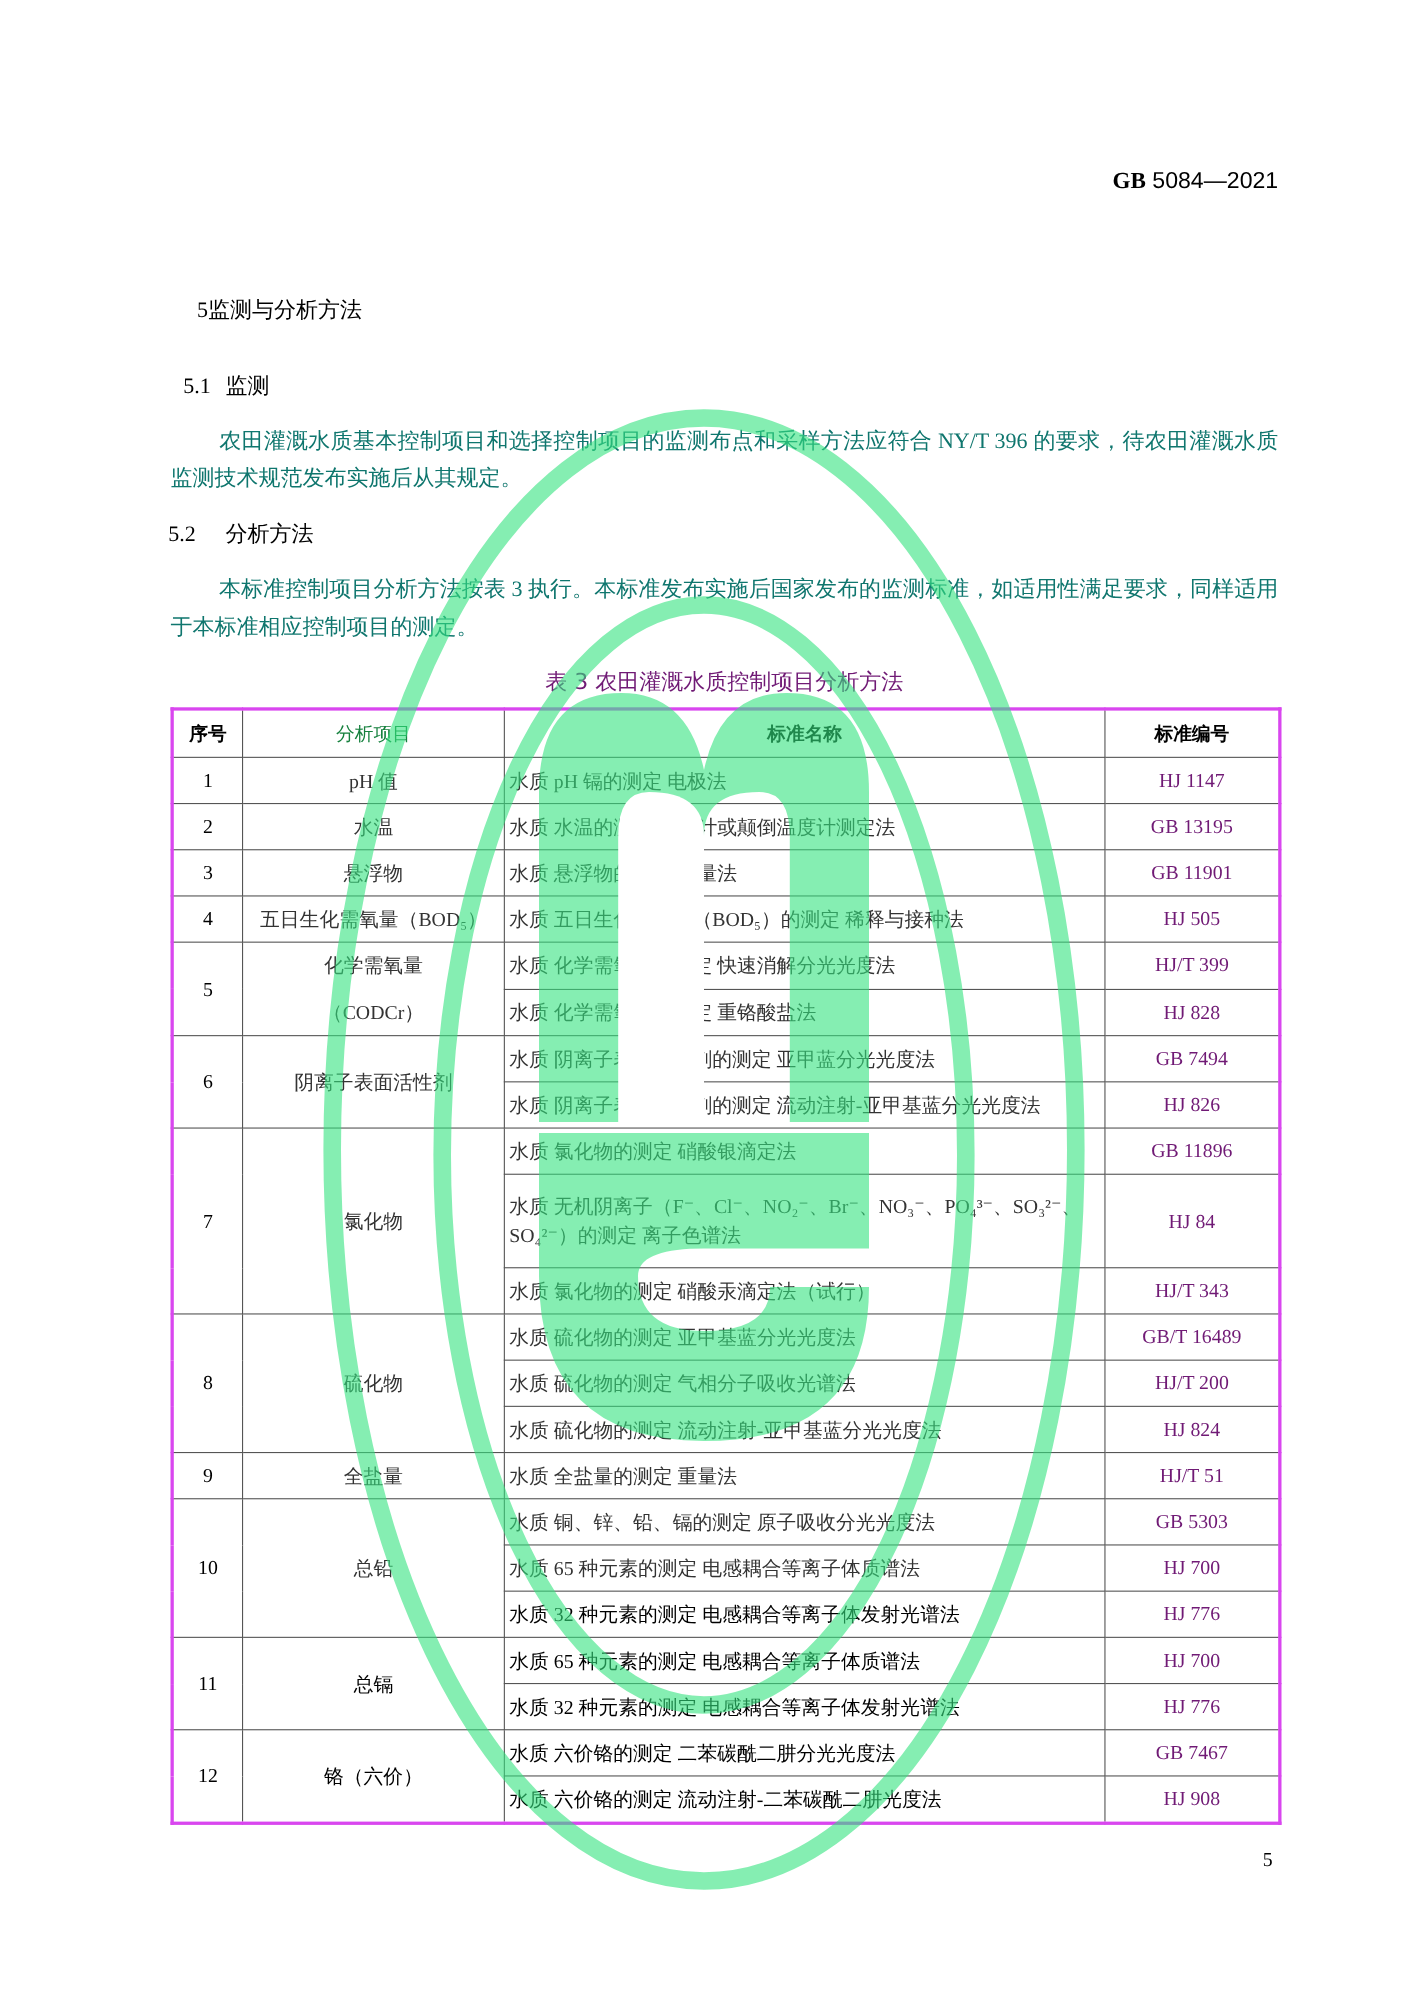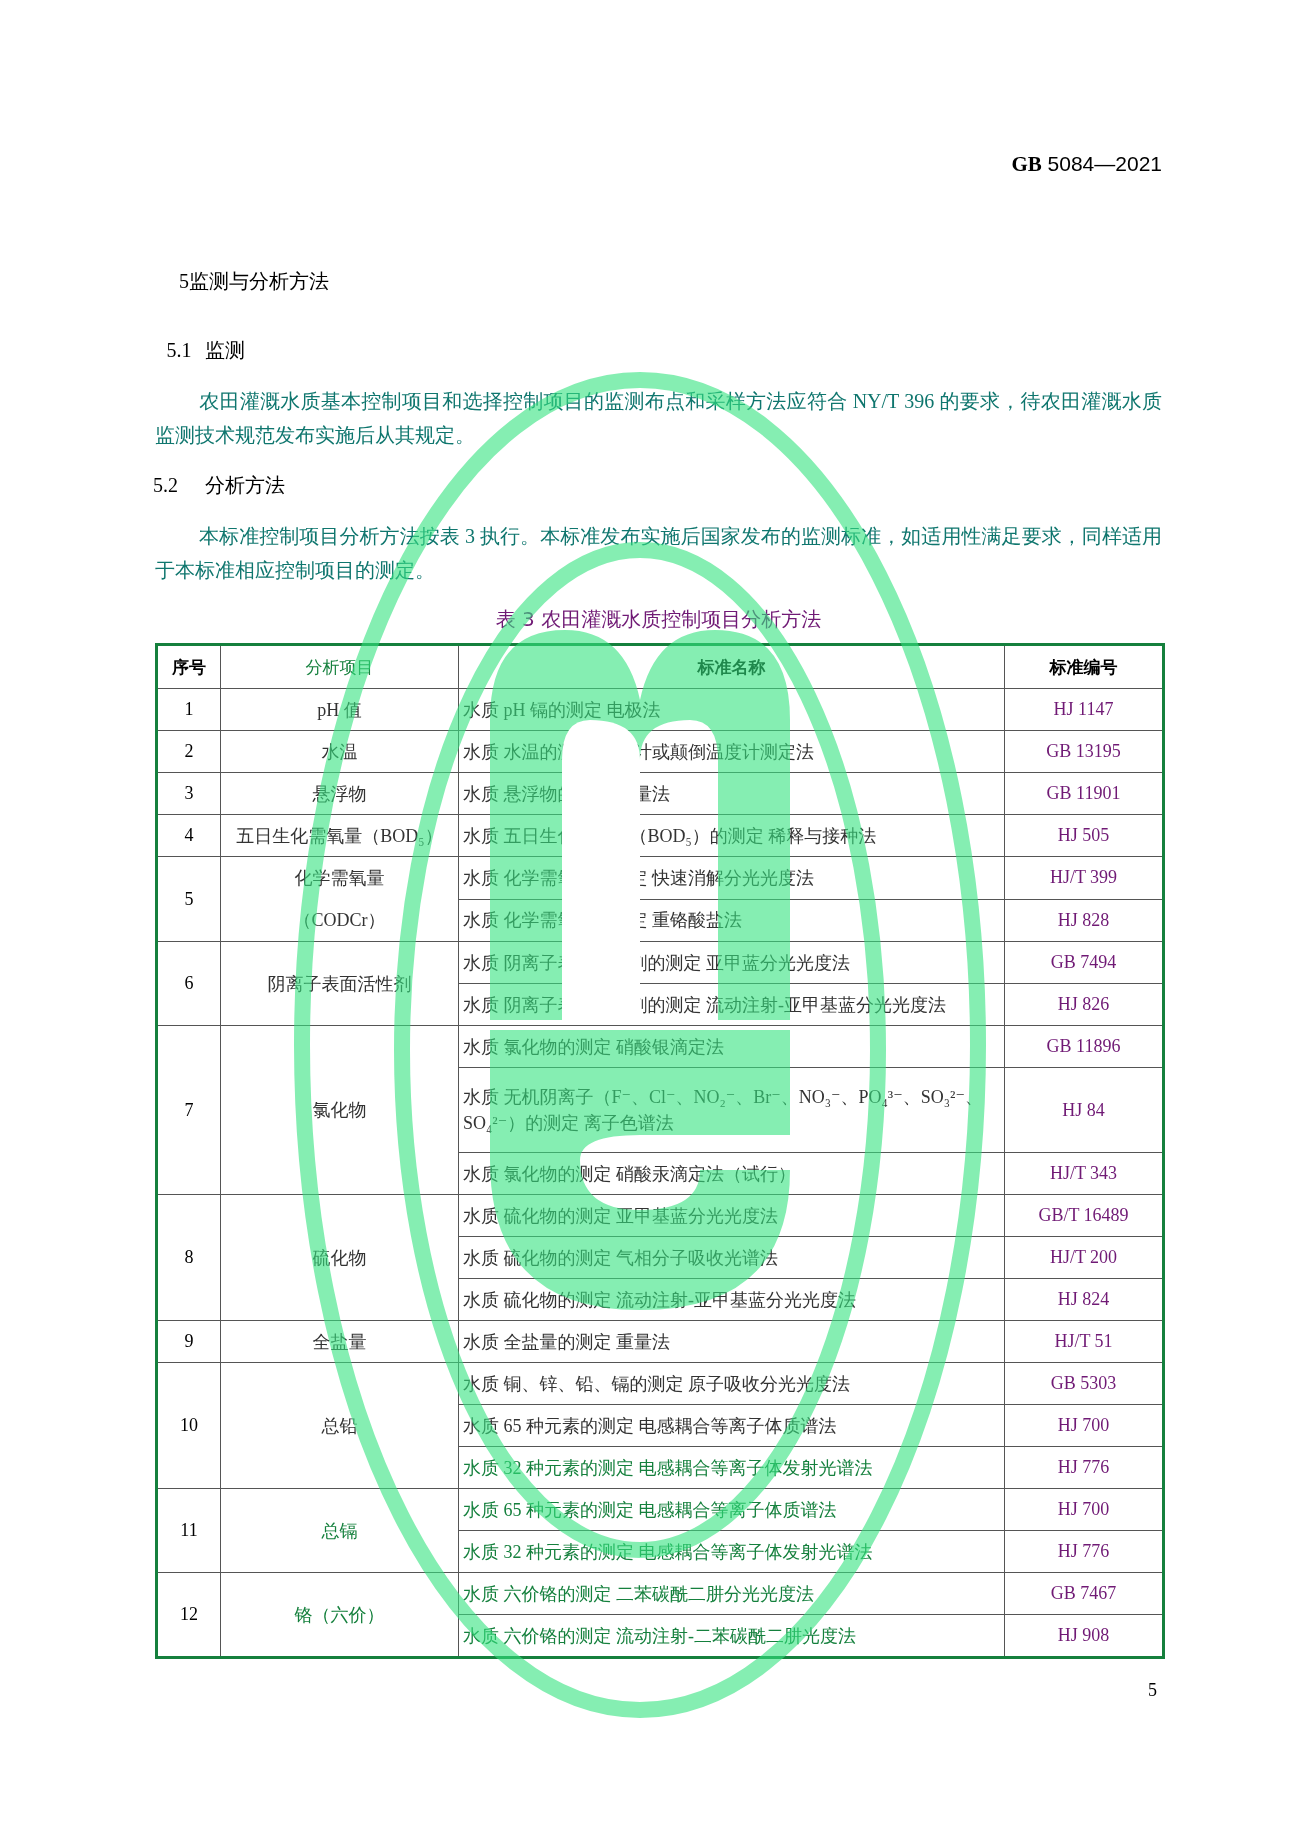--- a/index.html
+++ b/index.html
@@ -13,28 +13,28 @@
   .h3 { left:153px; top:472px; font-size:20px; }
   .num { display:inline-block; width:36px; }
   .h2 .num, .h3 .num { width:52px; }
   .para { left:155px; width:1007px; font-size:20px; line-height:34px; text-align:justify; color:#0f766e; }
   .p1 { top:384px; }
   .p2 { top:519px; }
   .para .indent { display:inline-block; width:44px; }
   .caption { left:155px; width:1007px; top:606px; text-align:center; font-size:20px; color:#701a75;
              font-family:"DejaVu Sans","Liberation Sans",sans-serif; }
   table.t { position:absolute; left:155px; top:643px; width:1007px; border-collapse:collapse;
-            border:3px solid #15803d; font-size:18px; table-layout:fixed; }
+            border:3px solid #d946ef; font-size:18px; table-layout:fixed; }
   table.t td, table.t th { border:1.5px solid #555; padding:0 4px; height:41px; vertical-align:middle; color:#333; }
   table.t th { font-family:"DejaVu Sans","Liberation Sans",sans-serif; font-size:17px; font-weight:bold; height:42px; color:#000; }
   table.t td.c { text-align:center; }
   table.t td.seq { color:#000; }
   table.t td.std { color:#701a75; text-align:center; }
   table.t td.tall { height:84px; line-height:26px; }
-  table.t td.dark { color:#15803d;margin-left:32px; }
+  table.t td.dark { color:#000000;margin-left:32px; }
   .pageno { left:1148px; top:1680px; font-size:18px; }
   .wm { position:absolute; left:0; top:0; width:1290px; height:1825px; pointer-events:none; }
 </style>
 </head>
 <body>
 
 <div class="abs doc-id"><b>GB</b> <span>5084—2021</span></div>
 
 <div class="abs h1"><span class="num">5</span><span>监测与分析方法</span></div>
 <div class="abs h2"><span class="num">5.1</span><span>监测</span></div>

